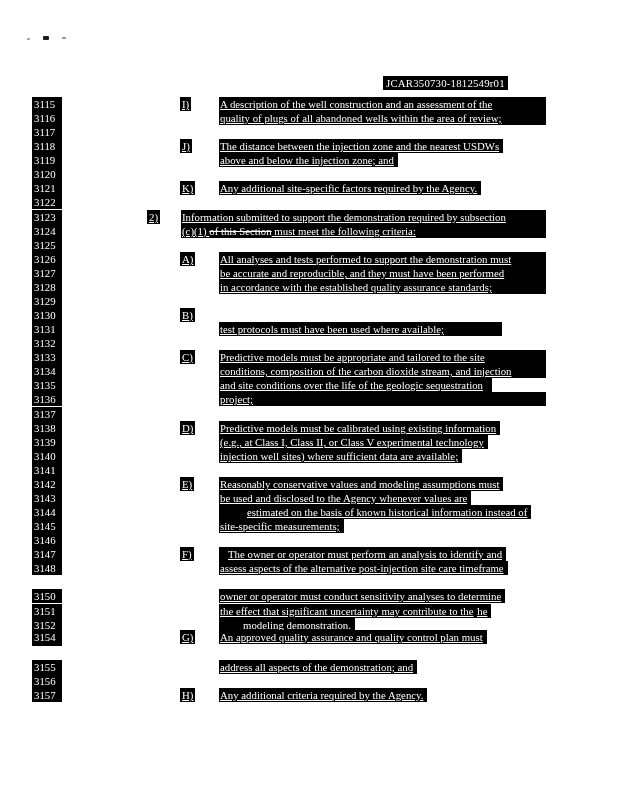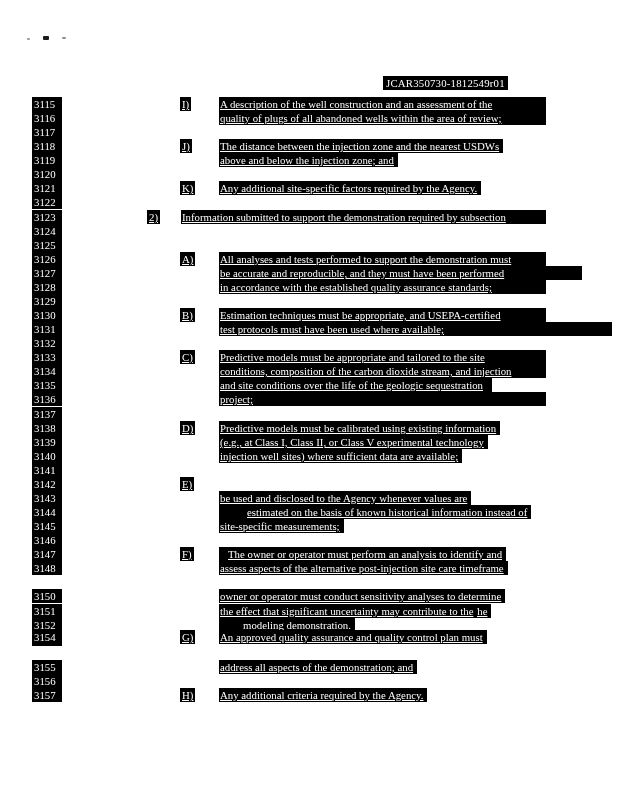--- a/index.html
+++ b/index.html
@@ -99,48 +99,48 @@
       <div class="row" style="top: 195px;">
         <span class="ln">3122</span>
       </div>
       <div class="row" style="top: 210px;">
         <span class="ln">3123</span>
         <span class="lbl" style="left: 147px;">2)</span>
         <span class="txt" style="left: 181px; width: 365px;"><u>Information submitted to support the demonstration required by subsection</u></span>
       </div>
       <div class="row" style="top: 224px;">
         <span class="ln">3124</span>
+        <span class="txt" style="left: 181px; width: 365px;"><u>(c)(1) </u><s>of this Section</s><u> must meet the following criteria:</u></span>
       </div>
       <div class="row" style="top: 238px;">
         <span class="ln">3125</span>
       </div>
       <div class="row" style="top: 252px;">
         <span class="ln">3126</span>
         <span class="lbl" style="left: 180px;">A)</span>
         <span class="txt" style="left: 219px; width: 327px;"><u>All analyses and tests performed to support the demonstration must</u></span>
       </div>
       <div class="row" style="top: 266px;">
         <span class="ln">3127</span>
-        <span class="txt" style="left: 219px; width: 363px;"><u>be accurate and reproducible, and they must have been performed</u></span>
+        <span class="txt" style="left: 219px; width: 327px;"><u>be accurate and reproducible, and they must have been performed</u></span>
       </div>
       <div class="row" style="top: 280px;">
         <span class="ln">3128</span>
         <span class="txt" style="left: 219px; width: 327px;"><u>in accordance with the established quality assurance standards;</u></span>
       </div>
       <div class="row" style="top: 294px;">
         <span class="ln">3129</span>
       </div>
       <div class="row" style="top: 308px;">
         <span class="ln">3130</span>
         <span class="lbl" style="left: 180px;">B)</span>
-        <span class="txt" style="left: 219px; width: 327px;"><u>Estimation techniques must be appropriate, and USEPA-certified</u></span>
       </div>
       <div class="row" style="top: 322px;">
         <span class="ln">3131</span>
-        <span class="txt" style="left: 219px; width: 393px;"><u>test protocols must have been used where available;</u></span>
+        <span class="txt" style="left: 219px; width: 283px;"><u>test protocols must have been used where available;</u></span>
       </div>
       <div class="row" style="top: 336px;">
         <span class="ln">3132</span>
       </div>
       <div class="row" style="top: 350px;">
         <span class="ln">3133</span>
         <span class="lbl" style="left: 180px;">C)</span>
         <span class="txt" style="left: 219px; width: 327px;"><u>Predictive models must be appropriate and tailored to the site</u></span>
       </div>
       <div class="row" style="top: 364px;">
@@ -170,20 +170,21 @@
       <div class="row" style="top: 449px;">
         <span class="ln">3140</span>
         <span class="txt" style="left: 219px;"><u>injection well sites) where sufficient data are available;</u></span>
       </div>
       <div class="row" style="top: 463px;">
         <span class="ln">3141</span>
       </div>
       <div class="row" style="top: 477px;">
         <span class="ln">3142</span>
         <span class="lbl" style="left: 180px;">E)</span>
+        <span class="txt" style="left: 219px;"><u>Reasonably conservative values and modeling assumptions must</u></span>
       </div>
       <div class="row" style="top: 491px;">
         <span class="ln">3143</span>
         <span class="txt" style="left: 219px;"><u>be used and disclosed to the Agency whenever values are</u></span>
       </div>
       <div class="row" style="top: 505px;">
         <span class="ln">3144</span>
         <span class="txt" style="left: 219px; padding-left: 28px;"><u>estimated on the basis of known historical information instead of</u></span>
       </div>
       <div class="row" style="top: 519px;">

